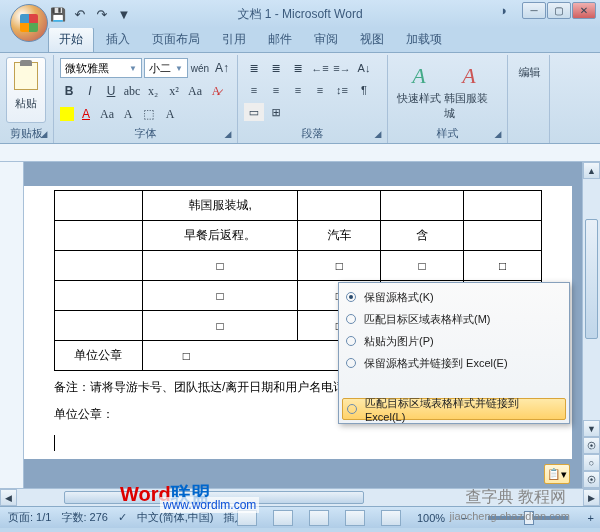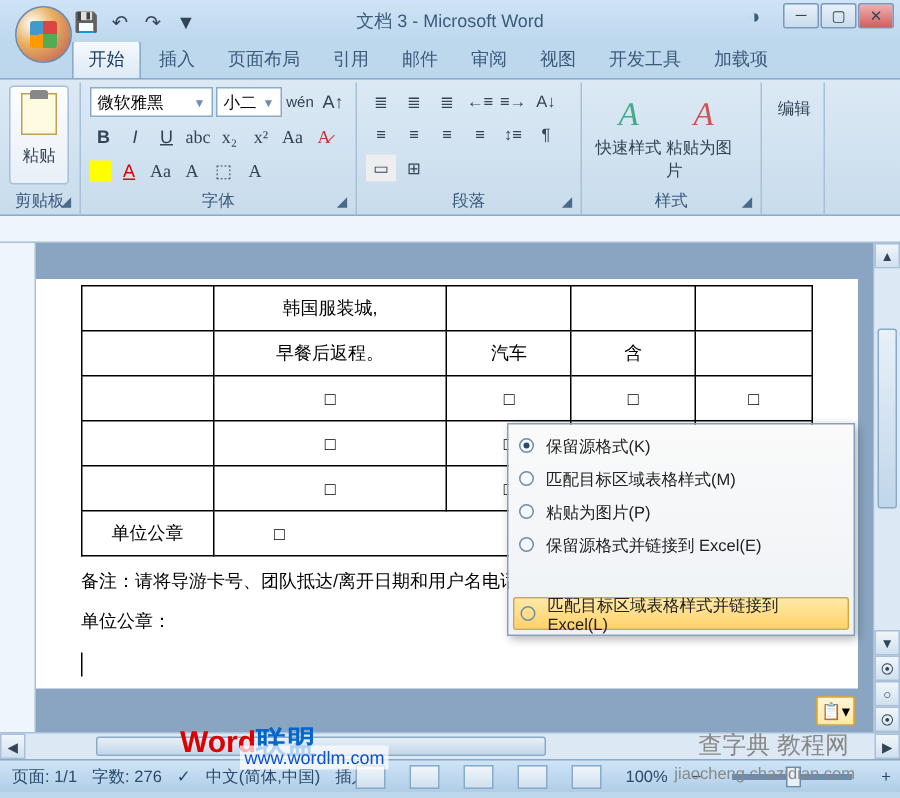--- a/index.html
+++ b/index.html
@@ -78,38 +78,37 @@
 <body>
 
 <div class="title-bar">
   <div class="office-btn"></div>
   <div class="qat">
     <span>💾</span>
     <span>↶</span>
     <span>↷</span>
     <span class="dd">▼</span>
   </div>
-  <div class="title-text">文档 3 - Microsoft Word</div>
+  <div class="title-text">文档 1 - Microsoft Word</div>
   <div class="win-controls">
     <div class="help">◑</div>
     <div>─</div>
     <div>▢</div>
     <div class="close">✕</div>
   </div>
 </div>
 
 <div class="tabs">
   <div class="tab active">开始</div>
   <div class="tab">插入</div>
   <div class="tab">页面布局</div>
   <div class="tab">引用</div>
   <div class="tab">邮件</div>
   <div class="tab">审阅</div>
   <div class="tab">视图</div>
-  <div class="tab">开发工具</div>
   <div class="tab">加载项</div>
 </div>
 
 <div class="ribbon">
   <div class="group" style="width:52px">
     <div class="paste-btn">
       <div class="icon"></div>
       <span>粘贴</span>
     </div>
     <div class="group-label">剪贴板</div>
@@ -173,21 +172,21 @@
     <div class="group-label">段落</div>
     <div class="group-expand">◢</div>
   </div>
   <div class="group styles-group">
     <div class="style-btn">
       <div class="ico" style="color:#4a8">A</div>
       <span>快速样式</span>
     </div>
     <div class="style-btn">
       <div class="ico" style="color:#c55">A</div>
-      <span>粘贴为图片</span>
+      <span>韩国服装城</span>
     </div>
     <div class="group-label">样式</div>
     <div class="group-expand">◢</div>
   </div>
   <div class="group edit-group">
     <div class="lbl">编辑</div>
   </div>
 </div>
 
 <div class="ruler"></div>

